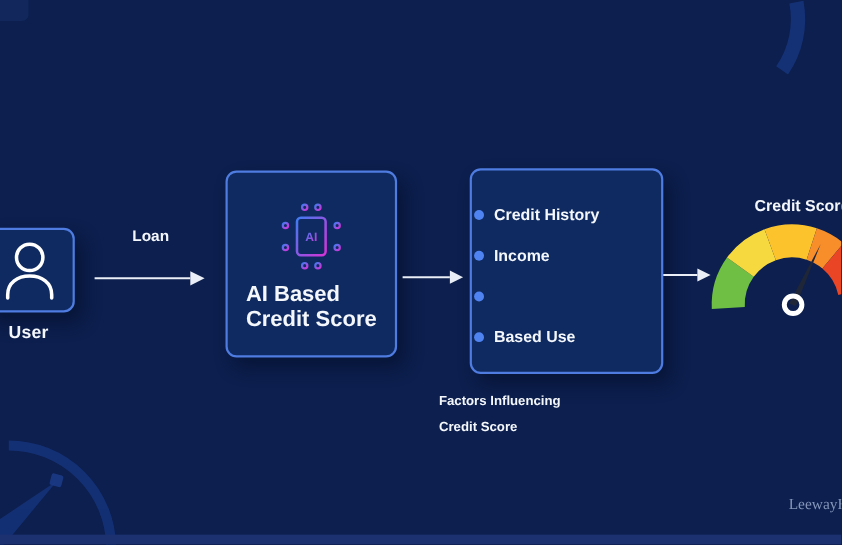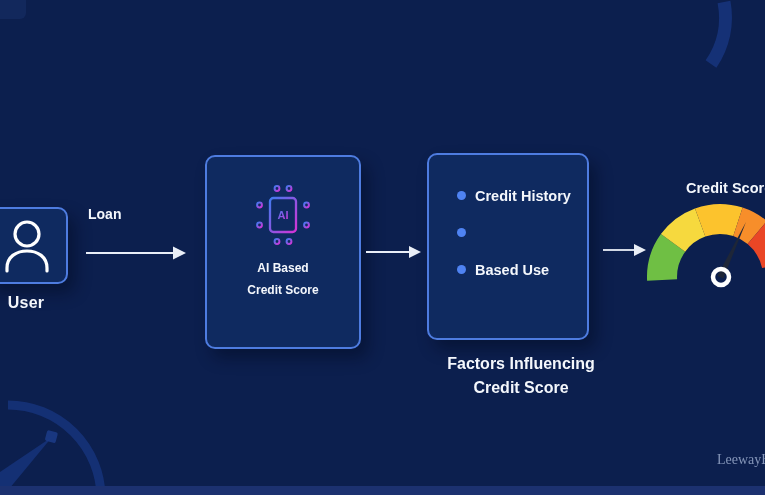--- a/index.html
+++ b/index.html
@@ -14,28 +14,28 @@
   
   .node{
     position:absolute;box-sizing:border-box;
     background:var(--box-fill,#0f2a60);
     border:2px solid var(--box-border,#4e7ce0);
     border-radius:10px;
     box-shadow:7px 9px 16px rgba(2,8,28,.45);
   }
   .user-box{left:-16px;top:207px;width:84px;height:77px;display:flex;align-items:center;justify-content:center;}
   .user-label{left:-16px;top:294px;width:84px;text-align:center;font-size:16px;font-weight:700;letter-spacing:.2px;}
-  .loan-label{left:88px;top:204px;width:98px;font-size:14px;font-weight:600;line-height:20px;}
-  .ai-box{left:205px;top:155px;width:156px;height:194px;display:flex;flex-direction:column;align-items:center;padding-top:26px;}
-  .ai-title{margin-top:10px;text-align:center;font-size:12px;font-weight:700;line-height:22px;}
-  .factors-box{left:427px;top:153px;width:162px;height:187px;display:flex;flex-direction:column;padding:29px 6px 0 28px;}
+  .loan-label{left:88px;top:204px;width:98px;text-align:center;font-size:14px;font-weight:600;line-height:20px;}
+  .ai-box{left:205px;top:155px;width:156px;height:170px;display:flex;flex-direction:column;align-items:center;padding-top:26px;}
+  .ai-title{margin-top:10px;text-align:left;font-size:20px;font-weight:700;line-height:22px;}
+  .factors-box{left:427px;top:153px;width:176px;height:187px;display:flex;flex-direction:column;padding:29px 6px 0 2px;}
   .factor-row{display:flex;align-items:center;height:23px;margin-bottom:14px;}
   .bullet{width:9px;height:9px;border-radius:50%;background:var(--bullet,#4f83f2);margin-right:9px;flex:0 0 auto;}
   .factor-text{font-size:14.5px;font-weight:600;white-space:nowrap;}
-  .factors-caption{left:420px;top:352px;width:202px;text-align:center;font-size:16px;font-weight:700;line-height:24px;}
+  .factors-caption{left:399px;top:352px;width:202px;font-size:12px;font-weight:700;line-height:24px;}
   .gauge-label{left:686px;top:180px;font-size:14.5px;font-weight:700;white-space:nowrap;}
   .watermark{left:717px;top:452px;font-family:"Liberation Serif","DejaVu Serif",serif;font-size:14px;color:var(--watermark,#8495b8);white-space:nowrap;}
   .footer-bar{left:0;bottom:0;width:765px;height:9px;background:var(--footer-bar,#1c3170);}
   .corner-patch{left:0;top:0;width:26px;height:19px;background:#12285c;border-bottom-right-radius:6px;}
   
   .arrow-line{stroke:var(--arrow,#e9eef7);stroke-width:1.8;}
   .arrow-head{fill:var(--arrow,#e9eef7);}
   .deco-arc{stroke:var(--decoration,#16337b);fill:none;}
   .deco-fill{fill:var(--decoration,#16337b);}
   .person{stroke:#ffffff;stroke-width:3.2;fill:none;stroke-linecap:round;}
@@ -119,20 +119,24 @@
   <polygon class="arrow-head" points="43,2 55,8 43,14"></polygon>
 </svg>
 
 <div class="node factors-box">
   <div class="factor-row">
     <span class="bullet"></span>
     <span class="factor-text">Credit History</span>
   </div>
   <div class="factor-row">
     <span class="bullet"></span>
+    <span class="factor-text">Income</span>
+  </div>
+  <div class="factor-row">
+    <span class="bullet"></span>
   </div>
   <div class="factor-row">
     <span class="bullet"></span>
     <span class="factor-text">Based Use</span>
   </div>
 </div>
 <div class="abs factors-caption">
   <div>Factors Influencing</div>
   <div>Credit Score</div>
 </div>

